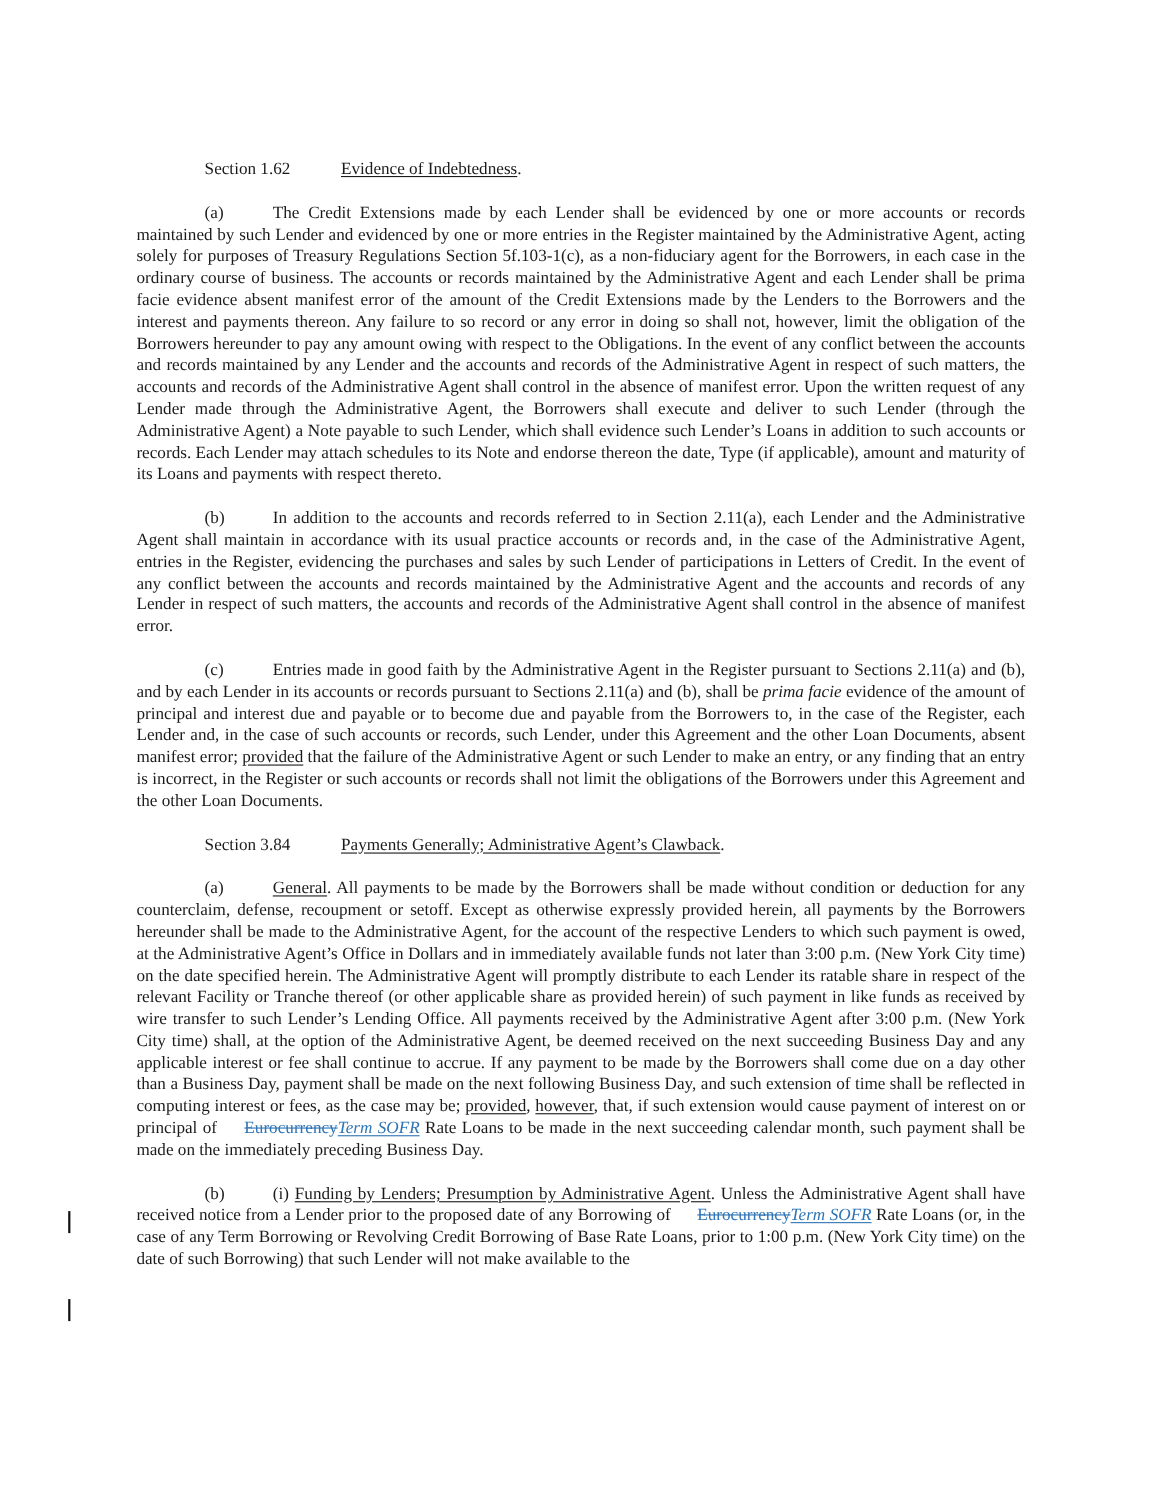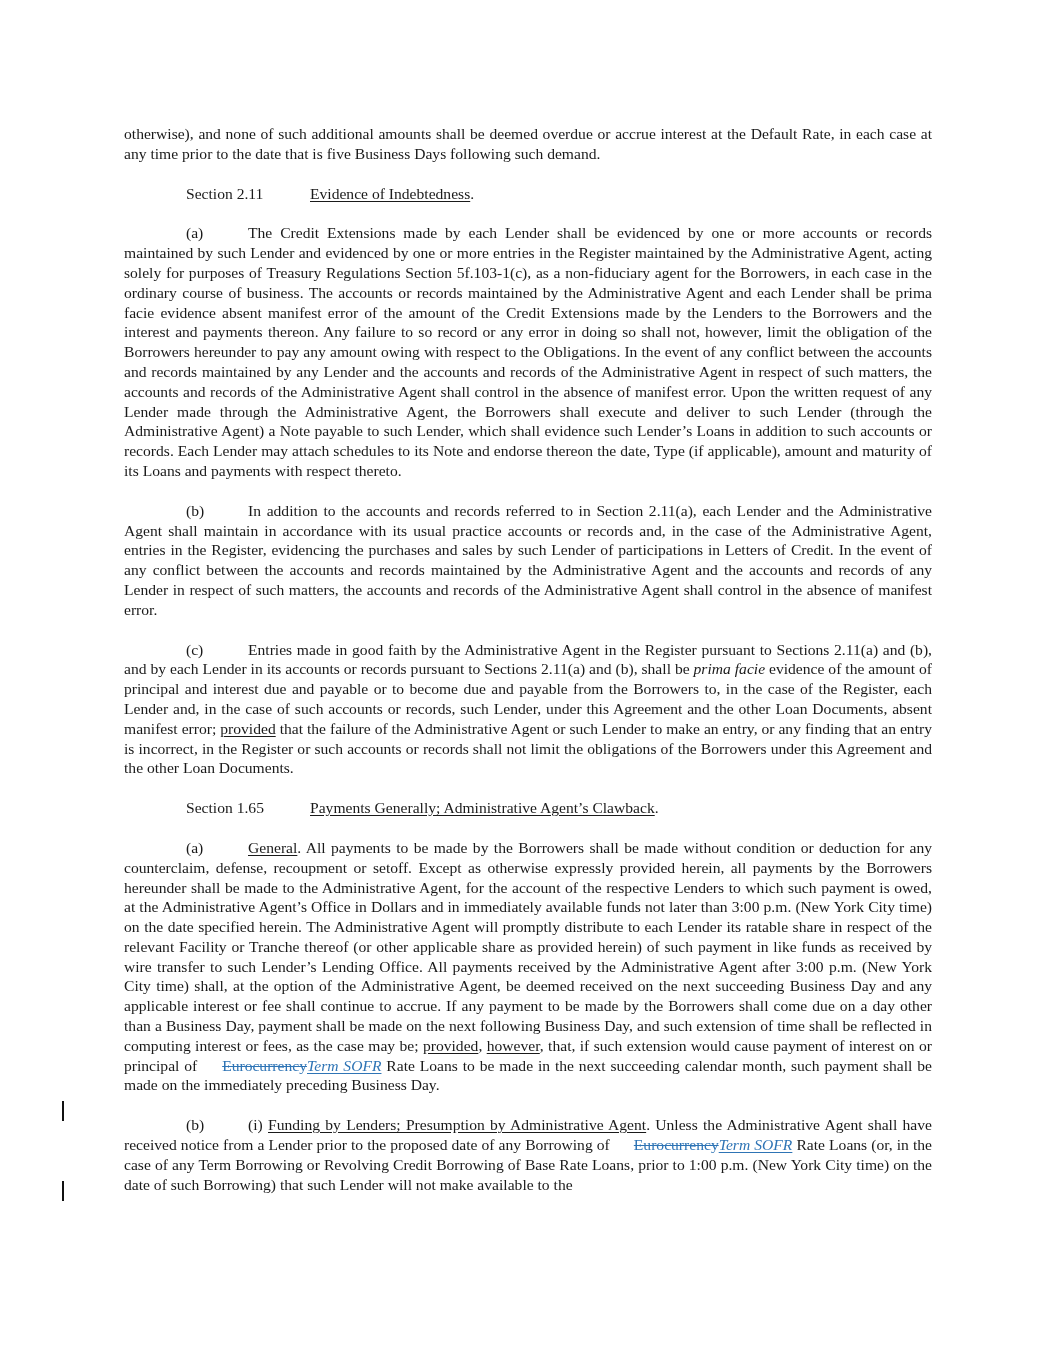--- a/index.html
+++ b/index.html
@@ -64,44 +64,43 @@
     }
   </style>
 </head>
 <body>
 
 <div class="change-bar" style="top:1101px;"></div>
 <div class="change-bar" style="top:1181px;"></div>
 
 <div class="page">
 
-  <p>otherwise), and none of such additional amounts shall be deemed overdue or accrue interest at the Default Rate, in each case at any time prior to the date that is five Business Days following such demand.</p>
 
   <div class="gap"></div>
 
   <p class="heading">
-    <span class="num">Section 2.11</span><u>Evidence of Indebtedness</u><span>.</span>
+    <span class="num">Section 1.62</span><u>Evidence of Indebtedness</u><span>.</span>
   </p>
 
   <div class="gap"></div>
 
   <p class="indent"><span class="label">(a)</span><span>The Credit Extensions made by each Lender shall be evidenced by one or more accounts or records maintained by such Lender and evidenced by one or more entries in the Register maintained by the Administrative Agent, acting solely for purposes of Treasury Regulations Section 5f.103-1(c), as a non-fiduciary agent for the Borrowers, in each case in the ordinary course of business.  The accounts or records maintained by the Administrative Agent and each Lender shall be prima facie evidence absent manifest error of the amount of the Credit Extensions made by the Lenders to the Borrowers and the interest and payments thereon.  Any failure to so record or any error in doing so shall not, however, limit the obligation of the Borrowers hereunder to pay any amount owing with respect to the Obligations.  In the event of any conflict between the accounts and records maintained by any Lender and the accounts and records of the Administrative Agent in respect of such matters, the accounts and records of the Administrative Agent shall control in the absence of manifest error.  Upon the written request of any Lender made through the Administrative Agent, the Borrowers shall execute and deliver to such Lender (through the Administrative Agent) a Note payable to such Lender, which shall evidence such Lender’s Loans in addition to such accounts or records.  Each Lender may attach schedules to its Note and endorse thereon the date, Type (if applicable), amount and maturity of its Loans and payments with respect thereto.</span></p>
 
   <div class="gap"></div>
 
   <p class="indent"><span class="label">(b)</span><span>In addition to the accounts and records referred to in Section 2.11(a), each Lender and the Administrative Agent shall maintain in accordance with its usual practice accounts or records and, in the case of the Administrative Agent, entries in the Register, evidencing the purchases and sales by such Lender of participations in Letters of Credit.  In the event of any conflict between the accounts and records maintained by the Administrative Agent and the accounts and records of any Lender in respect of such matters, the accounts and records of the Administrative Agent shall control in the absence of manifest error.</span></p>
 
   <div class="gap"></div>
 
   <p class="indent"><span class="label">(c)</span><span>Entries made in good faith by the Administrative Agent in the Register pursuant to Sections 2.11(a) and (b), and by each Lender in its accounts or records pursuant to Sections 2.11(a) and (b), shall be </span><i>prima facie</i><span> evidence of the amount of principal and interest due and payable or to become due and payable from the Borrowers to, in the case of the Register, each Lender and, in the case of such accounts or records, such Lender, under this Agreement and the other Loan Documents, absent manifest error; </span><u>provided</u><span> that the failure of the Administrative Agent or such Lender to make an entry, or any finding that an entry is incorrect, in the Register or such accounts or records shall not limit the obligations of the Borrowers under this Agreement and the other Loan Documents.</span></p>
 
   <div class="gap"></div>
 
   <p class="heading">
-    <span class="num">Section 1.65</span><u>Payments Generally; Administrative Agent’s Clawback</u><span>.</span>
+    <span class="num">Section 3.84</span><u>Payments Generally; Administrative Agent’s Clawback</u><span>.</span>
   </p>
 
   <div class="gap"></div>
 
   <p class="indent"><span class="label">(a)</span><u>General</u><span>.  All payments to be made by the Borrowers shall be made without condition or deduction for any counterclaim, defense, recoupment or setoff.  Except as otherwise expressly provided herein, all payments by the Borrowers hereunder shall be made to the Administrative Agent, for the account of the respective Lenders to which such payment is owed, at the Administrative Agent’s Office in Dollars and in immediately available funds not later than 3:00 p.m. (New York City time) on the date specified herein.  The Administrative Agent will promptly distribute to each Lender its ratable share in respect of the relevant Facility or Tranche thereof (or other applicable share as provided herein) of such payment in like funds as received by wire transfer to such Lender’s Lending Office.  All payments received by the Administrative Agent after 3:00 p.m. (New York City time) shall, at the option of the Administrative Agent, be deemed received on the next succeeding Business Day and any applicable interest or fee shall continue to accrue.  If any payment to be made by the Borrowers shall come due on a day other than a Business Day, payment shall be made on the next following Business Day, and such extension of time shall be reflected in computing interest or fees, as the case may be; </span><u>provided</u><span>, </span><u>however</u><span>, that, if such extension would cause payment of interest on or principal of </span><span class="del" style="color: rgb(46, 116, 181);">Eurocurrency</span><span class="ins" style="color: rgb(46, 116, 181);">Term SOFR</span><span> Rate Loans to be made in the next succeeding calendar month, such payment shall be made on the immediately preceding Business Day.</span></p>
 
   <div class="gap"></div>
 
   <p class="indent"><span class="label">(b)</span><span>(i) </span><u>Funding by Lenders; Presumption by Administrative Agent</u><span>.  Unless the Administrative Agent shall have received notice from a Lender prior to the proposed date of any Borrowing of </span><span class="del" style="color: rgb(46, 116, 181);">Eurocurrency</span><span class="ins" style="color: rgb(46, 116, 181);">Term SOFR</span><span> Rate Loans (or, in the case of any Term Borrowing or Revolving Credit Borrowing of Base Rate Loans, prior to 1:00 p.m. (New York City time) on the date of such Borrowing) that such Lender will not make available to the</span></p>
 

